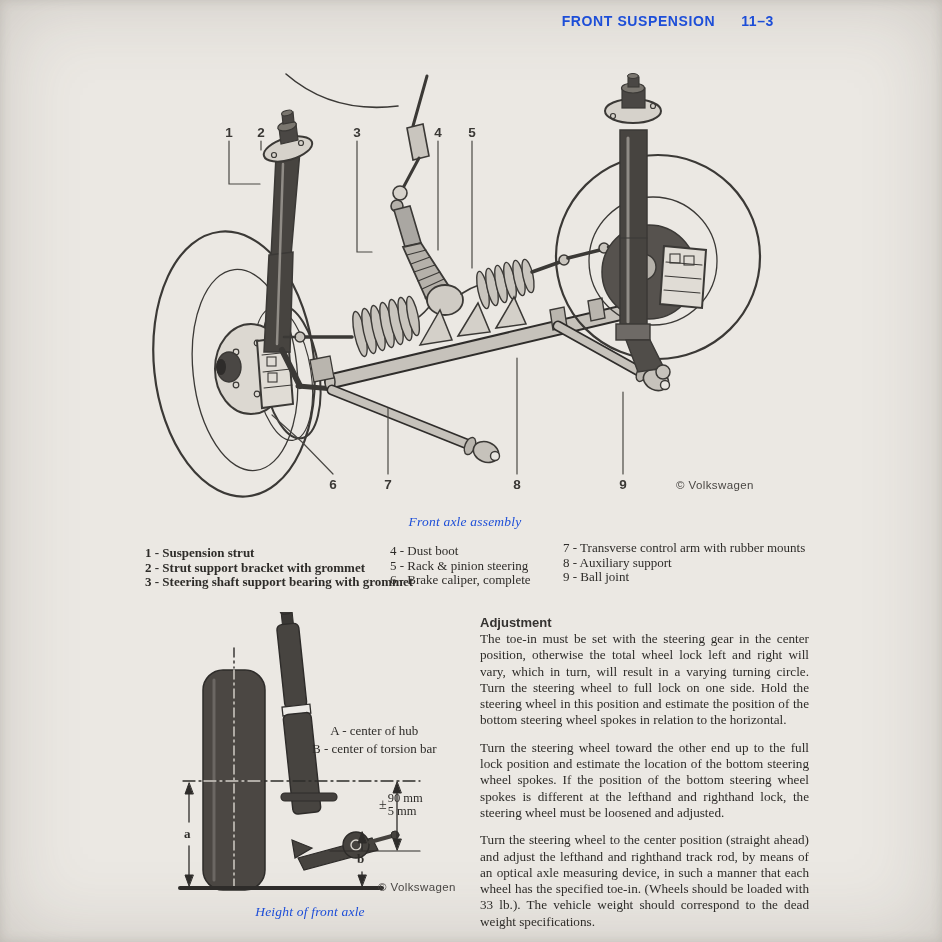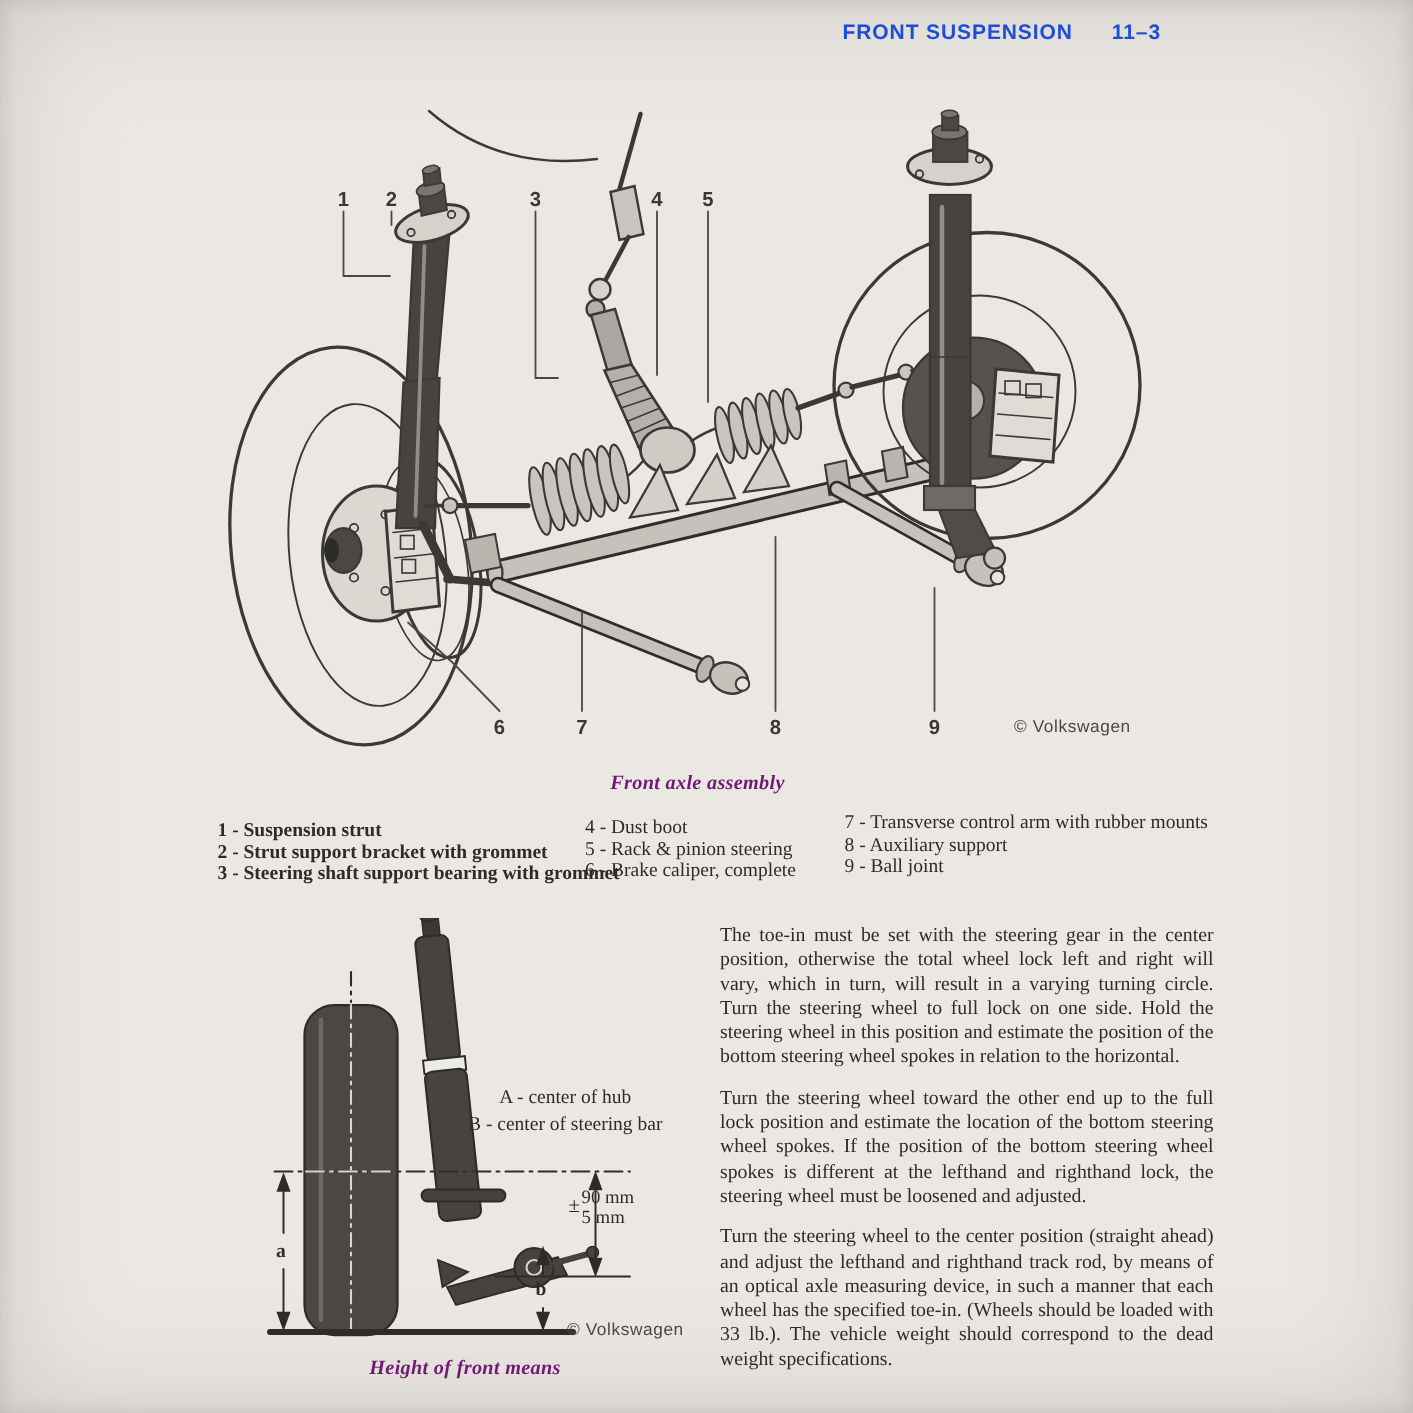--- a/index.html
+++ b/index.html
@@ -29,21 +29,21 @@
   .callout{
     font-family:"Liberation Sans", sans-serif;
     font-weight:600;font-size:13.5px;color:#3a3835;
     width:16px;text-align:center;
   }
   .credit{
     font-family:"Liberation Sans", sans-serif;
     font-size:11.5px;color:#4a4744;letter-spacing:.4px;white-space:nowrap;text-align:right;
   }
   .fig-caption{
-    font-style:italic;font-weight:700;font-size:13.5px;color:#701a75;
+    font-style:italic;font-weight:400;font-size:13.5px;color:#1d4ed8;
     text-align:center;letter-spacing:.2px;
   }
   
   .plist{font-size:13px;line-height:14.5px;color:#2e2c29;white-space:nowrap;}
   
   #toein{left:480px;top:615px;width:329px;}
   #toein h3{
     margin:0;font-family:"Liberation Sans", sans-serif;
     font-size:13.5px;font-weight:bold;color:#343230;line-height:15px;
   }
@@ -270,20 +270,21 @@
     <div>5 - Rack &amp; pinion steering</div>
     <div>6 - Brake caliper, complete</div>
   </div>
   <div class="abs plist" style="left:563px;top:541px;">
     <div>7 - Transverse control arm with rubber mounts</div>
     <div>8 - Auxiliary support</div>
     <div>9 - Ball joint</div>
   </div>
 
   <div id="toein" class="abs">
+    <h4>Adjustment</h4>
     <p>The toe-in must be set with the steering gear in the center position, otherwise the total wheel lock left and right will vary, which in turn, will result in a varying turning circle. Turn the steering wheel to full lock on one side. Hold the steering wheel in this position and estimate the position of the bottom steering wheel spokes in relation to the horizontal.</p>
     <p>Turn the steering wheel toward the other end up to the full lock position and estimate the location of the bottom steering wheel spokes. If the position of the bottom steering wheel spokes is different at the lefthand and righthand lock, the steering wheel must be loosened and adjusted.</p>
     <p>Turn the steering wheel to the center position (straight ahead) and adjust the lefthand and righthand track rod, by means of an optical axle measuring device, in such a manner that each wheel has the specified toe-in. (Wheels should be loaded with 33 lb.). The vehicle weight should correspond to the dead weight specifications.</p>
   </div>
 
   <svg class="abs" style="left:150px;top:612px;" width="330" height="290" viewBox="150 612 330 290">
     <g fill="none" stroke="#2e2c2a" stroke-linecap="round">
 
       <rect x="203" y="670" width="62" height="220" rx="20" fill="#4b4743" stroke-width="1.5"></rect>
       <line x1="214" y1="680" x2="214" y2="880" stroke="#6b6763" stroke-width="3"></line>
@@ -334,27 +335,27 @@
         <line x1="362" y1="872" x2="362" y2="875" stroke-width="1.3"></line>
         <polygon points="362,886 358,875 366,875" fill="#2e2c2a"></polygon>
       </g>
 
       <line x1="180" y1="888" x2="382" y2="888" stroke-width="4"></line>
     </g>
   </svg>
 
   <div class="abs legend2" style="left:312px;top:722px;">
     <div>A - center of hub</div>
-    <div>B - center of steering bar</div>
+    <div>B - center of torsion bar</div>
   </div>
   <div class="abs dimblock" style="left:379px;top:792px;">
     <span class="pm">±</span>
     <span class="stack">
       <span>90 mm</span>
       <span>5 mm</span>
     </span>
   </div>
   <div class="abs dimletter" style="left:184px;top:826px;">a</div>
   <div class="abs dimletter" style="left:357px;top:851px;">b</div>
   <div class="abs credit" style="left:378px;top:881px;">© Volkswagen</div>
-  <div class="abs fig-caption" style="left:215px;top:904px;width:190px;">Height of front means</div>
+  <div class="abs fig-caption" style="left:215px;top:904px;width:190px;">Height of front axle</div>
 
 </div>
 
 </body></html>

